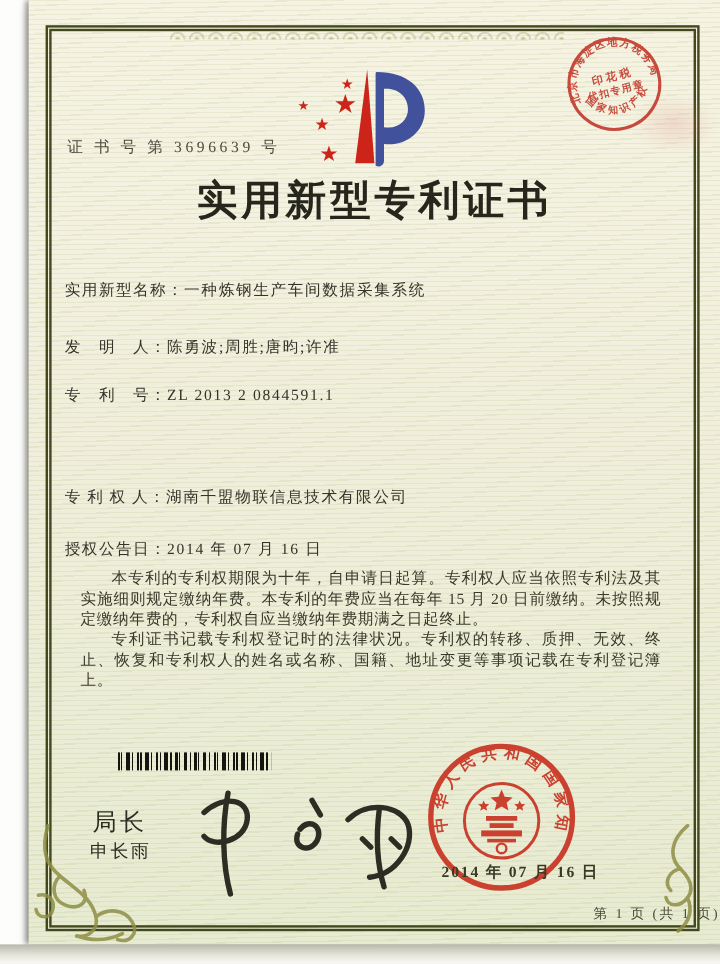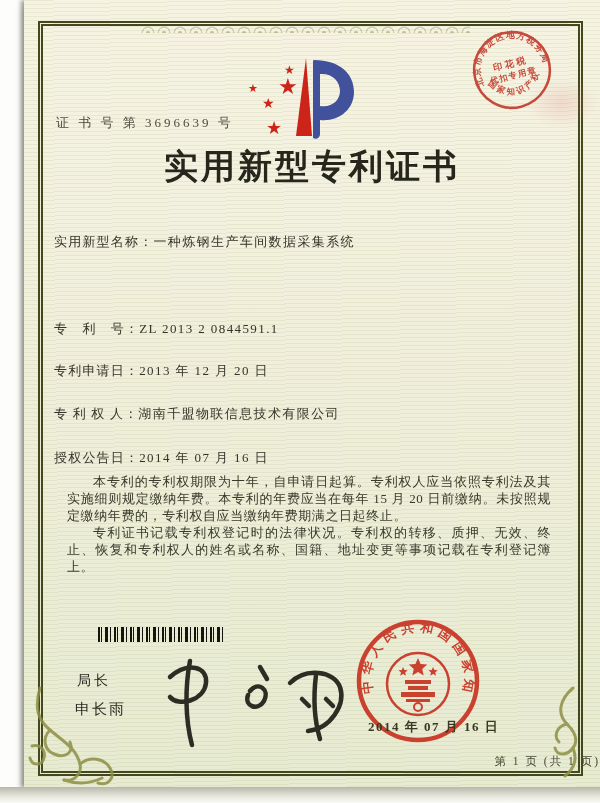--- a/index.html
+++ b/index.html
@@ -52,21 +52,21 @@
     position:absolute; left:43px; top:473px; width:484px;
     font-size:13px; line-height:17px; letter-spacing:.6px; color:#3a3a2c; text-align:justify;
   }
   .body-text p { text-indent:2em; }
 
   .barcode {
     position:absolute; left:74px; top:627px; width:128px; height:15px;
     background:repeating-linear-gradient(90deg,#15150f 0 2px,transparent 2px 3px,#15150f 3px 4px,transparent 4px 7px,#15150f 7px 10px,transparent 10px 12px,#15150f 12px 13px,transparent 13px 16px);
   }
 
-  .director-title { position:absolute; left:53px; top:672px; font-size:14px; letter-spacing:3px; color:#2c2c22; }
+  .director-title { position:absolute; left:53px; top:672px; font-size:20px; letter-spacing:3px; color:#2c2c22; }
   .director-name  { position:absolute; left:51px; top:700px; font-size:15px; letter-spacing:2px; color:#2c2c22; }
   .signature { position:absolute; left:130px; top:645px; width:200px; height:118px; }
 
   .seal { position:absolute; left:329px; top:616px; width:130px; height:130px; opacity:.93; }
   .seal-date {
     position:absolute; left:344px; top:718px; font-size:13px; font-weight:bold;
     letter-spacing:1.5px; color:#3a3a24; white-space:nowrap; z-index:5;
   }
 
   .tax-stamp { position:absolute; left:446px; top:28px; width:84px; height:84px; transform:rotate(-14deg); opacity:.88; }
@@ -119,25 +119,25 @@
       </g>
     </svg>
 
     <div class="bleed"></div>
 
     <div class="title">实用新型专利证书</div>
 
     <div class="row" style="top:233px">
       <span class="lbl">实用新型名称：</span><span class="val">一种炼钢生产车间数据采集系统</span>
     </div>
+    <div class="row" style="top:280px">
+      <span class="lbl">发　明　人：</span><span class="val">陈勇波;周胜;唐昀;许准</span>
+    </div>
     <div class="row" style="top:320px">
       <span class="lbl">专　利　号：</span><span class="val">ZL 2013 2 0844591.1</span>
-    </div>
-    <div class="row" style="top:362px">
-      <span class="lbl">专利申请日：</span><span class="val">2013 年 12 月 20 日</span>
     </div>
     <div class="row" style="top:405px">
       <span class="lbl">专 利 权 人：</span><span class="val">湖南千盟物联信息技术有限公司</span>
     </div>
     <div class="row" style="top:449px">
       <span class="lbl">授权公告日：</span><span class="val">2014 年 07 月 16 日</span>
     </div>
 
     <div class="body-text">
       <p>本专利的专利权期限为十年，自申请日起算。专利权人应当依照专利法及其实施细则规定缴纳年费。本专利的年费应当在每年 15 月 20 日前缴纳。未按照规定缴纳年费的，专利权自应当缴纳年费期满之日起终止。</p>

